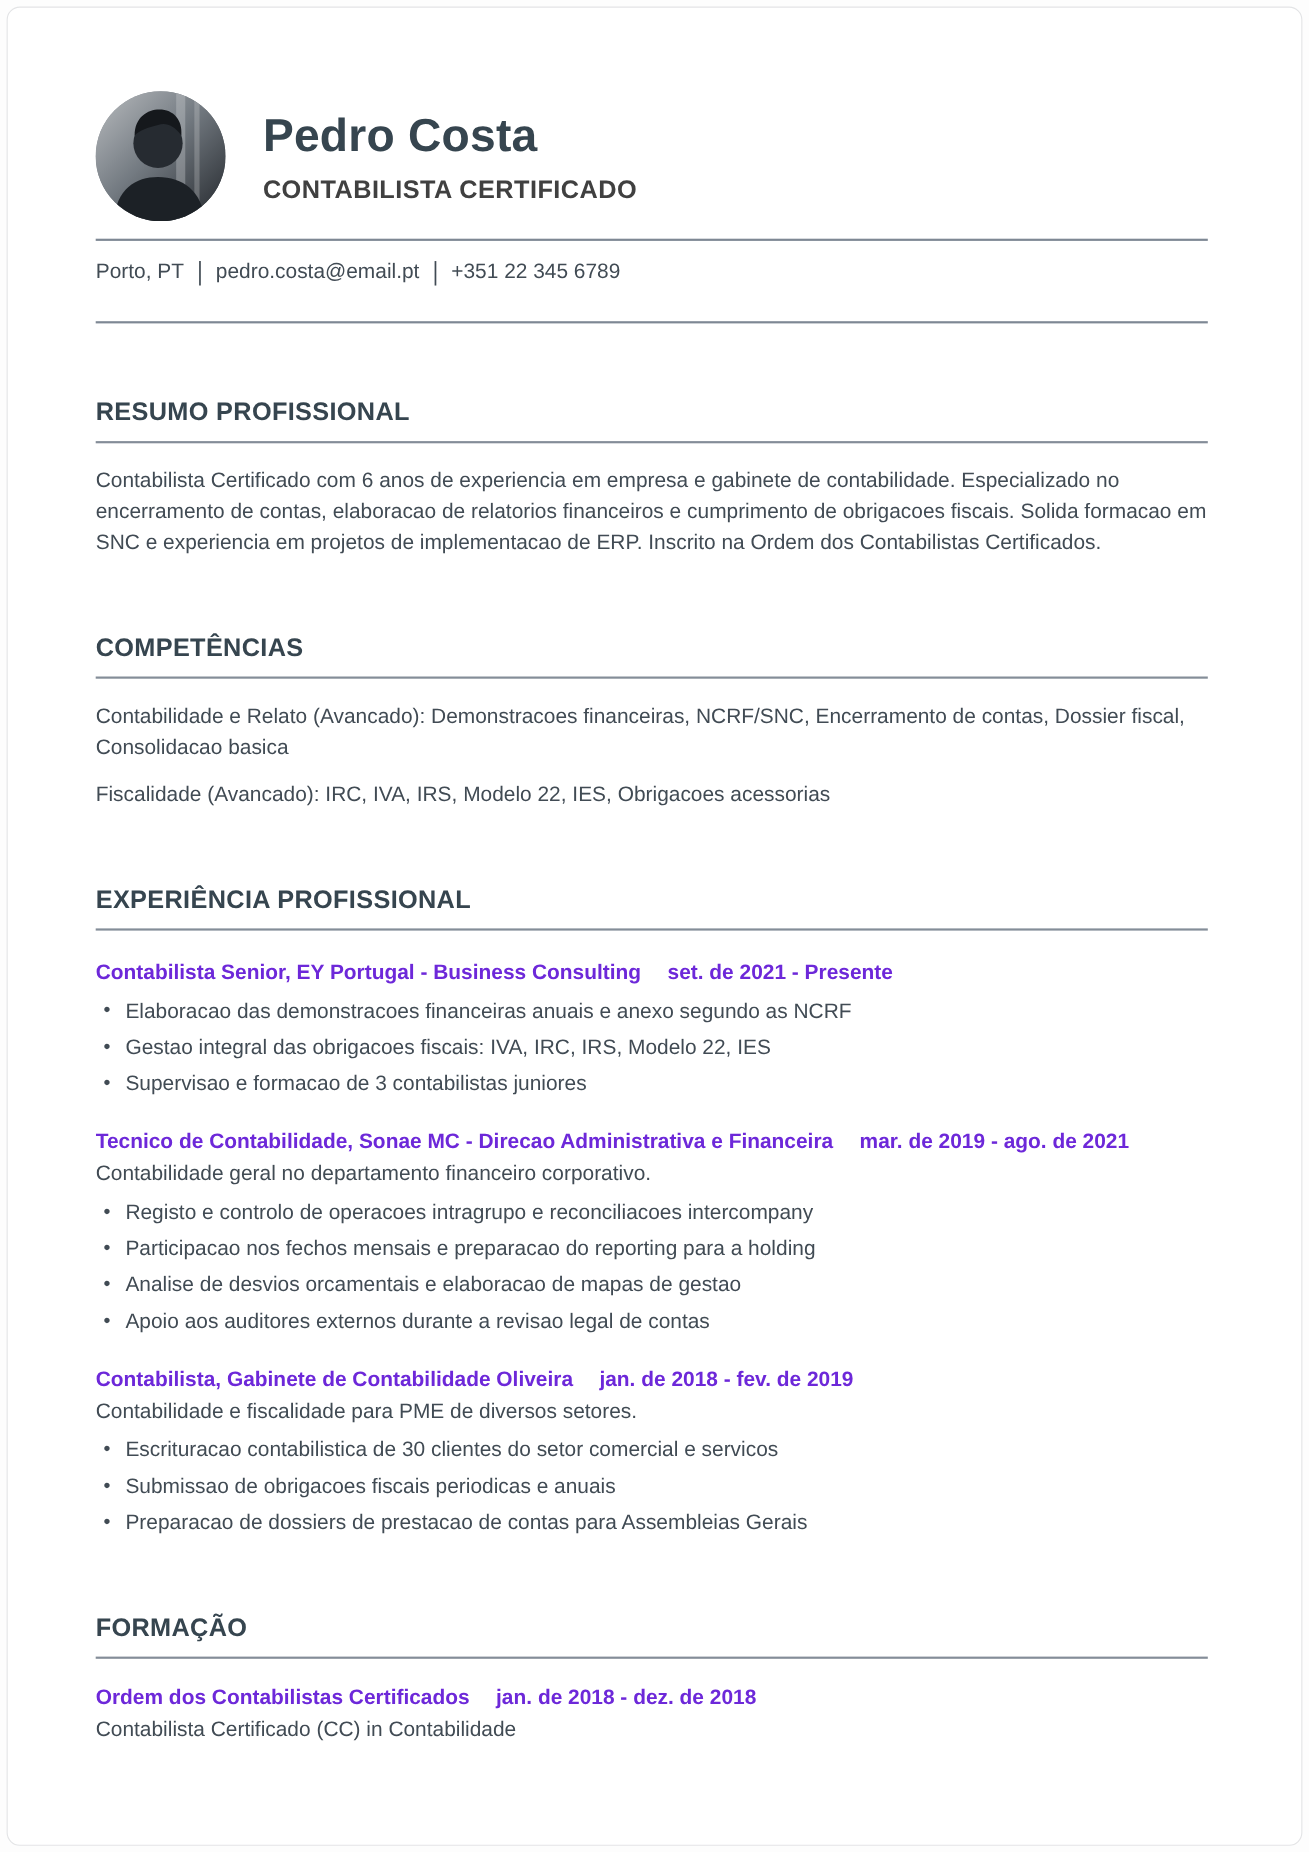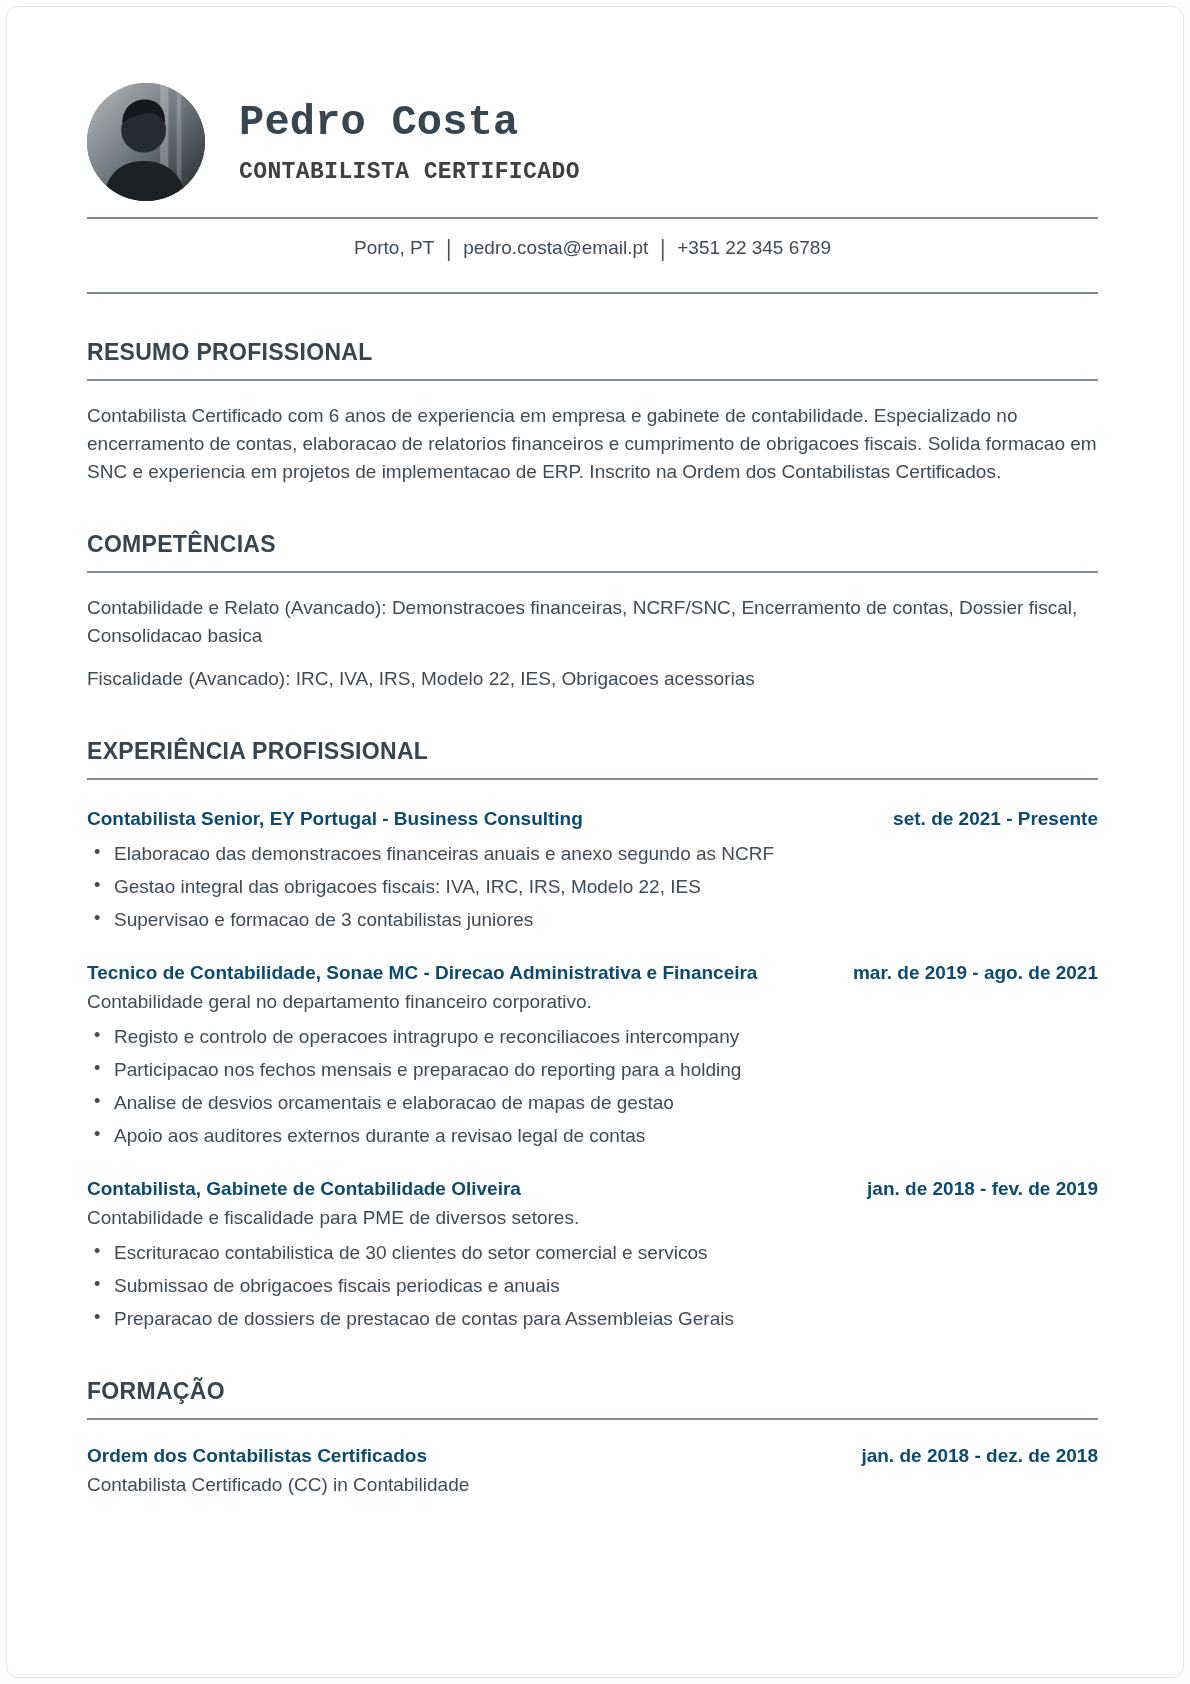--- a/index.html
+++ b/index.html
@@ -34,21 +34,21 @@
   .avatar {
     width: 118px;
     height: 118px;
     border-radius: 50%;
     flex: 0 0 auto;
     overflow: hidden;
     background: linear-gradient(135deg, #a7abaf 0%, #6d747b 40%, #2e3339 100%);
     position: relative;
   }
   .avatar svg { width: 100%; height: 100%; display: block; }
-  .header-text { padding-top: 2px; font-family: Liberation Mono, monospace; }
+  .header-text { padding-top: 2px; }
   h1 {
     margin: 0;
     font-size: 42px;
     line-height: 46px;
     font-weight: 700;
     color: #36454f;
     letter-spacing: 0.2px;
   }
   .candidate-title {
     margin-top: 12px;
@@ -57,60 +57,59 @@
     color: #404040;
     letter-spacing: 0.4px;
   }
   
   .rule {
     height: 2px;
     background: #7e8894;
     margin-top: 16px;
   }
   .contact {
-    text-align: center;
+    text-align: left;
     font-size: 19px;
     color: #414b54;
     padding: 15px 0 14px 0;
   }
   .contact .sep {
     display: inline-block;
     margin: 0 12px;
     color: #414b54;
     font-weight: 400;
     transform: scaleY(1.25);
   }
   
   section { display: block; }
   h2 {
-    margin: 44px 0 0 0;
+    margin: 66px 0 0 0;
     font-size: 23px;
     line-height: 28px;
     font-weight: 700;
     color: #36454f;
     letter-spacing: 0.3px;
   }
   .section-rule {
     height: 2px;
     background: #848d98;
     margin-top: 13px;
   }
   .section-body { margin-top: 21px; }
   p.block { margin: 0 0 15px 0; }
   p.block:last-child { margin-bottom: 0; }
   
   .job { margin-top: 25px; }
   .job:first-of-type { margin-top: 22px; }
   .job-title-row {
     display: flex;
-    justify-content: space-between;
     align-items: baseline;
     gap: 24px;
     font-weight: 700;
-    color: #0c4a6e;
+    color: #6d28d9;
   }
   .job-title-row .dates { white-space: nowrap; }
   .job-summary { margin-top: 1px; }
   ul.bullets {
     list-style: none;
     margin: 7px 0 0 0;
     padding: 0;
   }
   ul.bullets li {
     position: relative;

